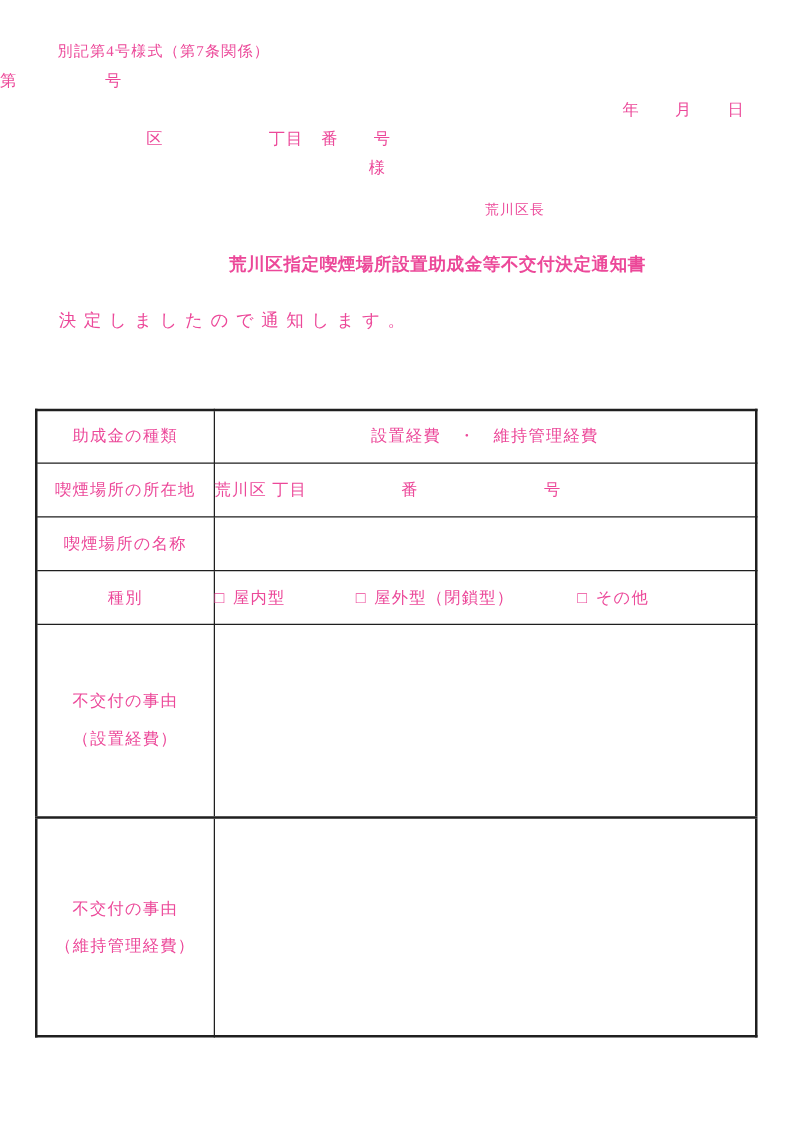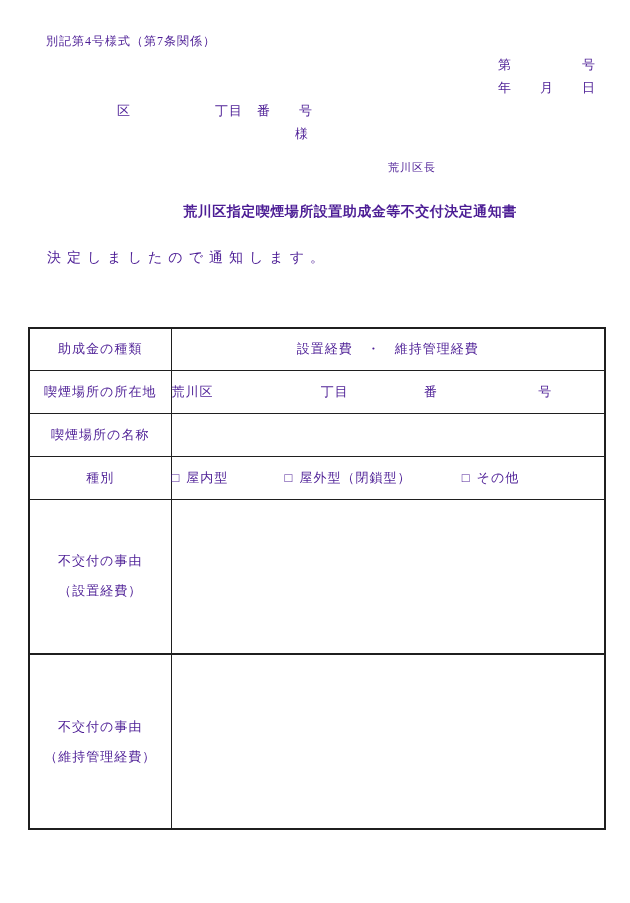--- a/index.html
+++ b/index.html
@@ -5,40 +5,39 @@
   html, body {
     margin: 0;
     padding: 0;
     background: #ffffff;
   }
   .page {
     position: relative;
     width: 630px;
     height: 903px;
     background: #ffffff;
-    color: #4c1d95;
+    color: #ec4899;
     font-family: "Liberation Serif", "DejaVu Serif", serif;
     overflow: hidden;
   }
   .line-form-number {
     position: absolute;
     top: 33px;
     left: 46px;
     font-size: 12px;
     letter-spacing: 1px;
   }
   .line-doc-number {
     position: absolute;
     top: 56px;
     left: 0;
     right: 34px;
-    text-align: right;
-    font-size: 13px;
-    letter-spacing: 1px;
-    padding-left: 36px;
+    text-align: left;
+    font-size: 13px;
+    letter-spacing: 1px;
   }
   .line-date {
     position: absolute;
     top: 79px;
     left: 0;
     right: 34px;
     text-align: right;
     font-size: 13px;
     letter-spacing: 1px;
   }
@@ -117,21 +116,21 @@
   td.cell-kind-value {
     text-align: center;
     padding-left: 80px;
   }
   td.cell-parts span {
     display: inline-block;
     white-space: nowrap;
   }
   td.cell-parts { padding-left: 6px; }
   .part-ward  { margin-left: 0; }
-  .part-chome { margin-left: 103px; }
+  .part-chome { }
   .part-ban   { margin-left: 71px; }
   .part-go    { margin-left: 96px; }
   td.cell-options { padding-left: 8px; }
   td.cell-options .opt {
     display: inline-block;
     white-space: nowrap;
   }
   .opt-2 { margin-left: 52px; }
   .opt-3 { margin-left: 46px; }
   .checkbox {

